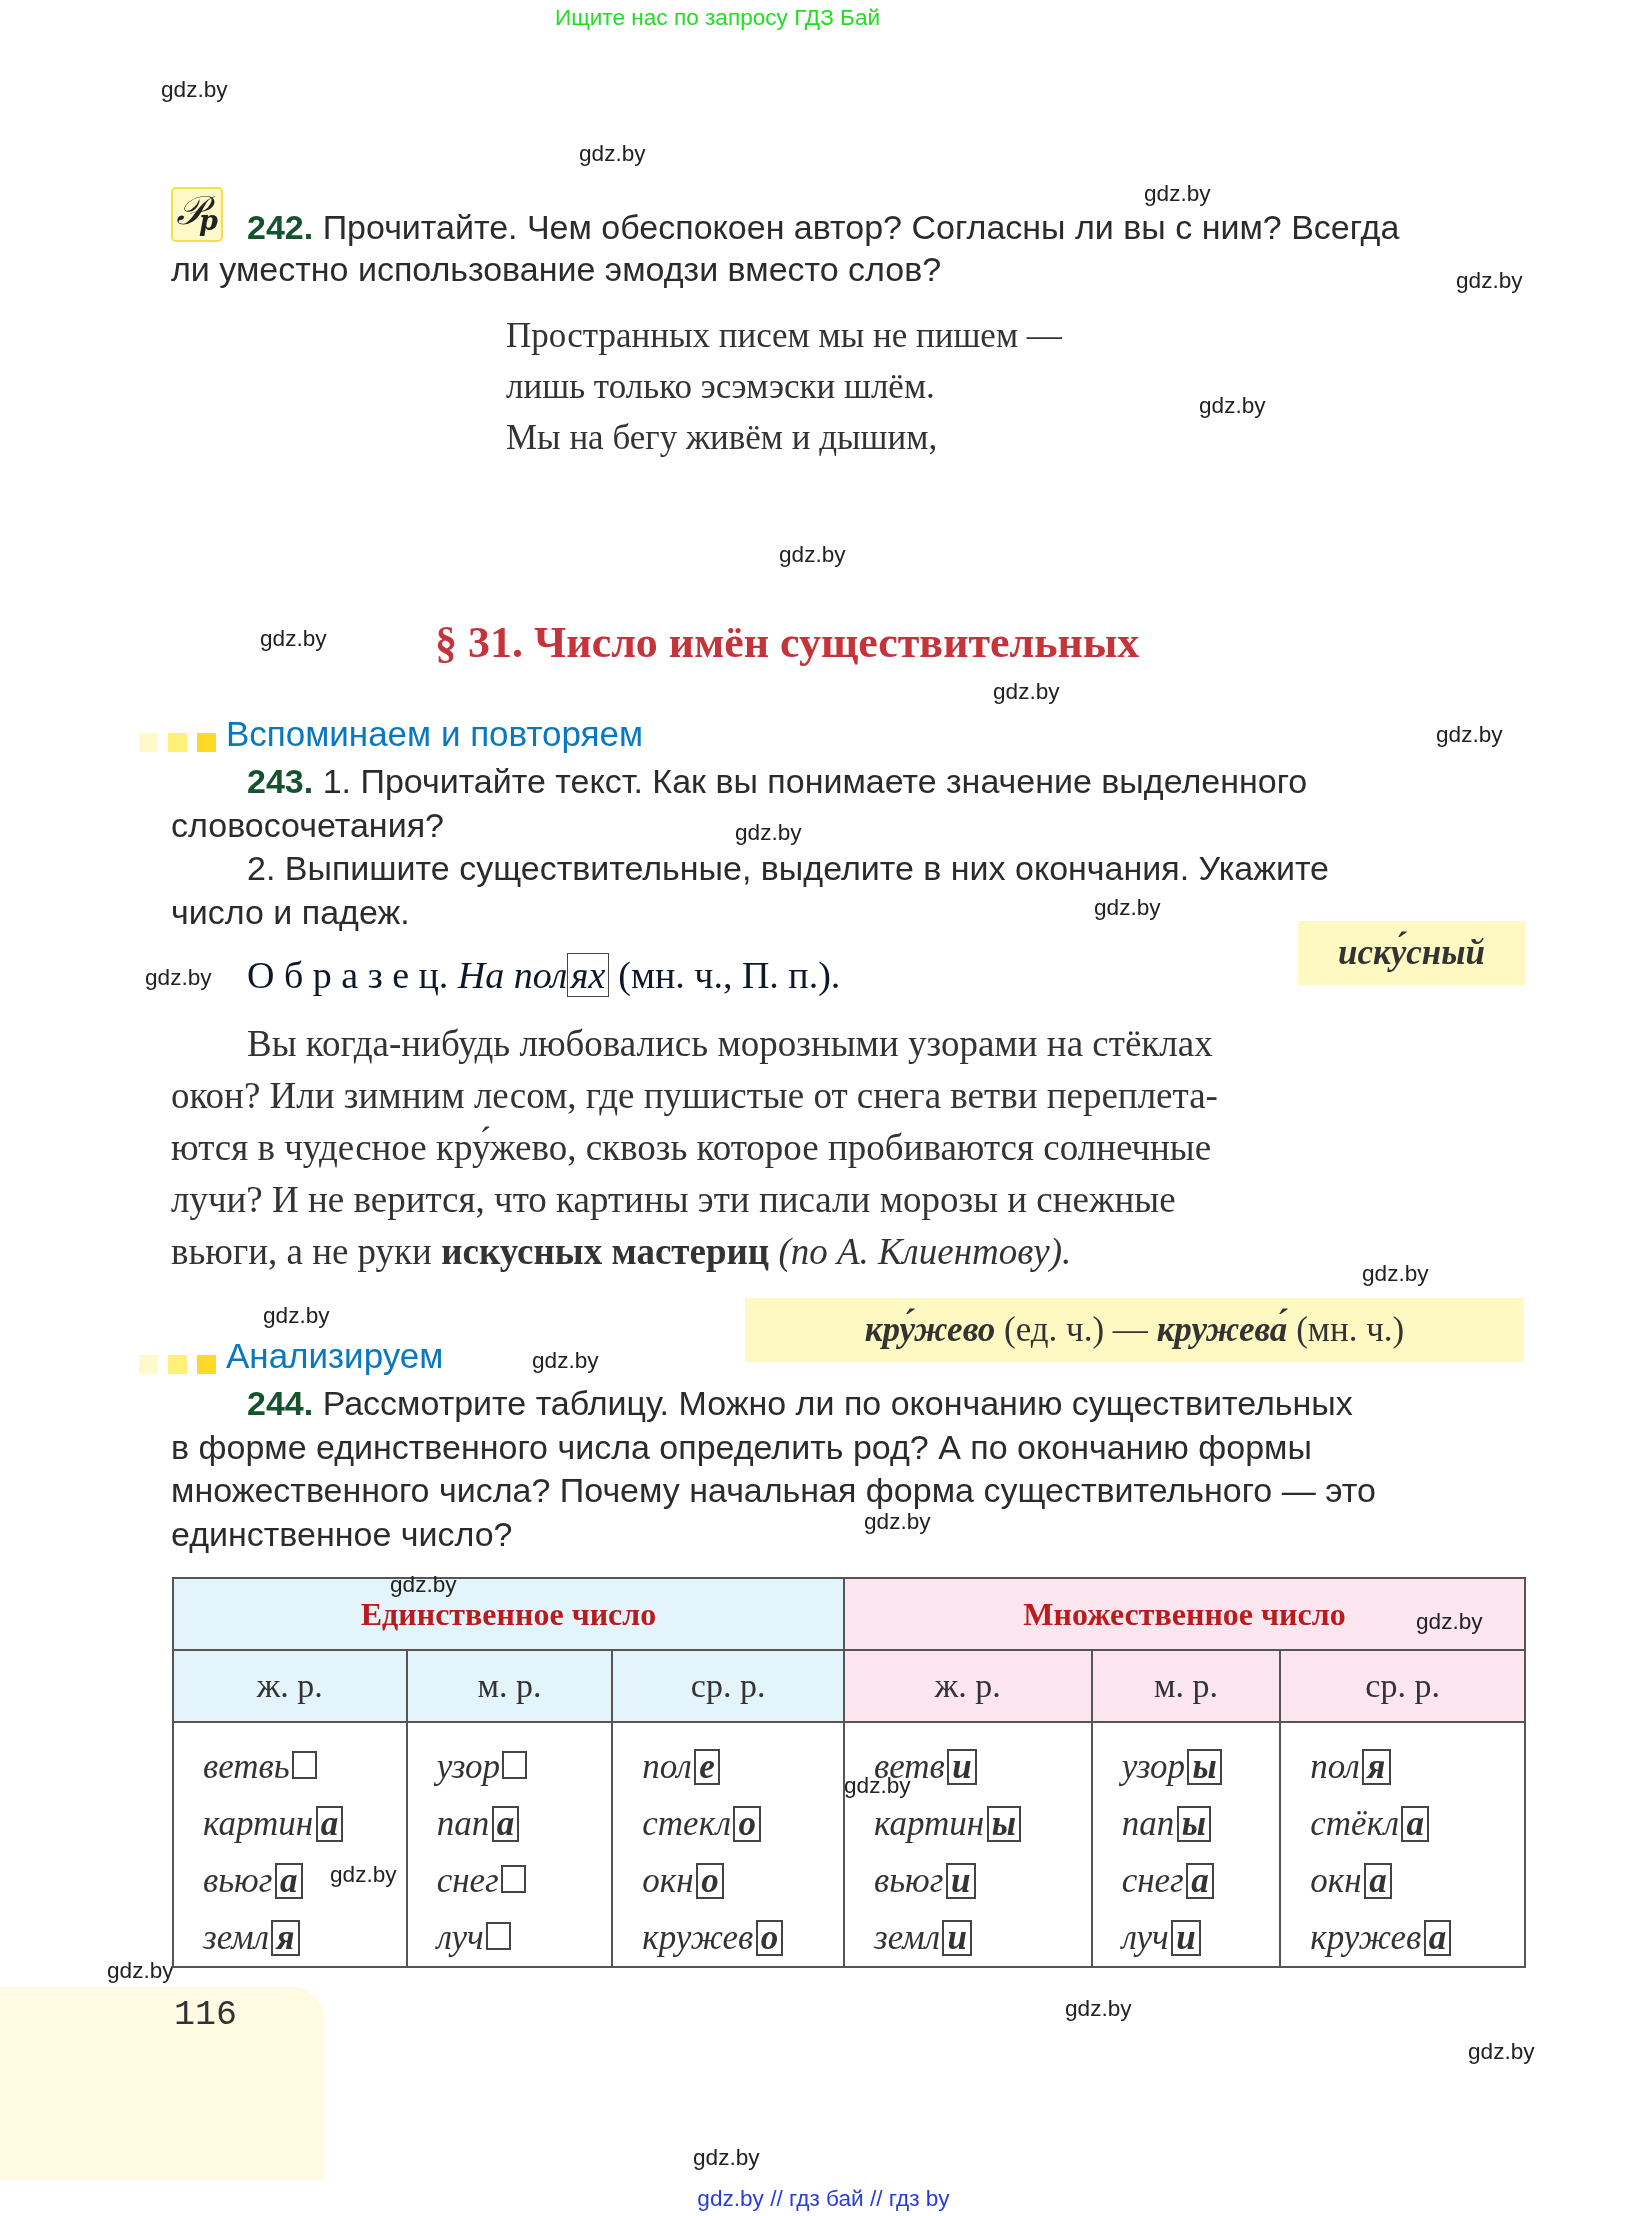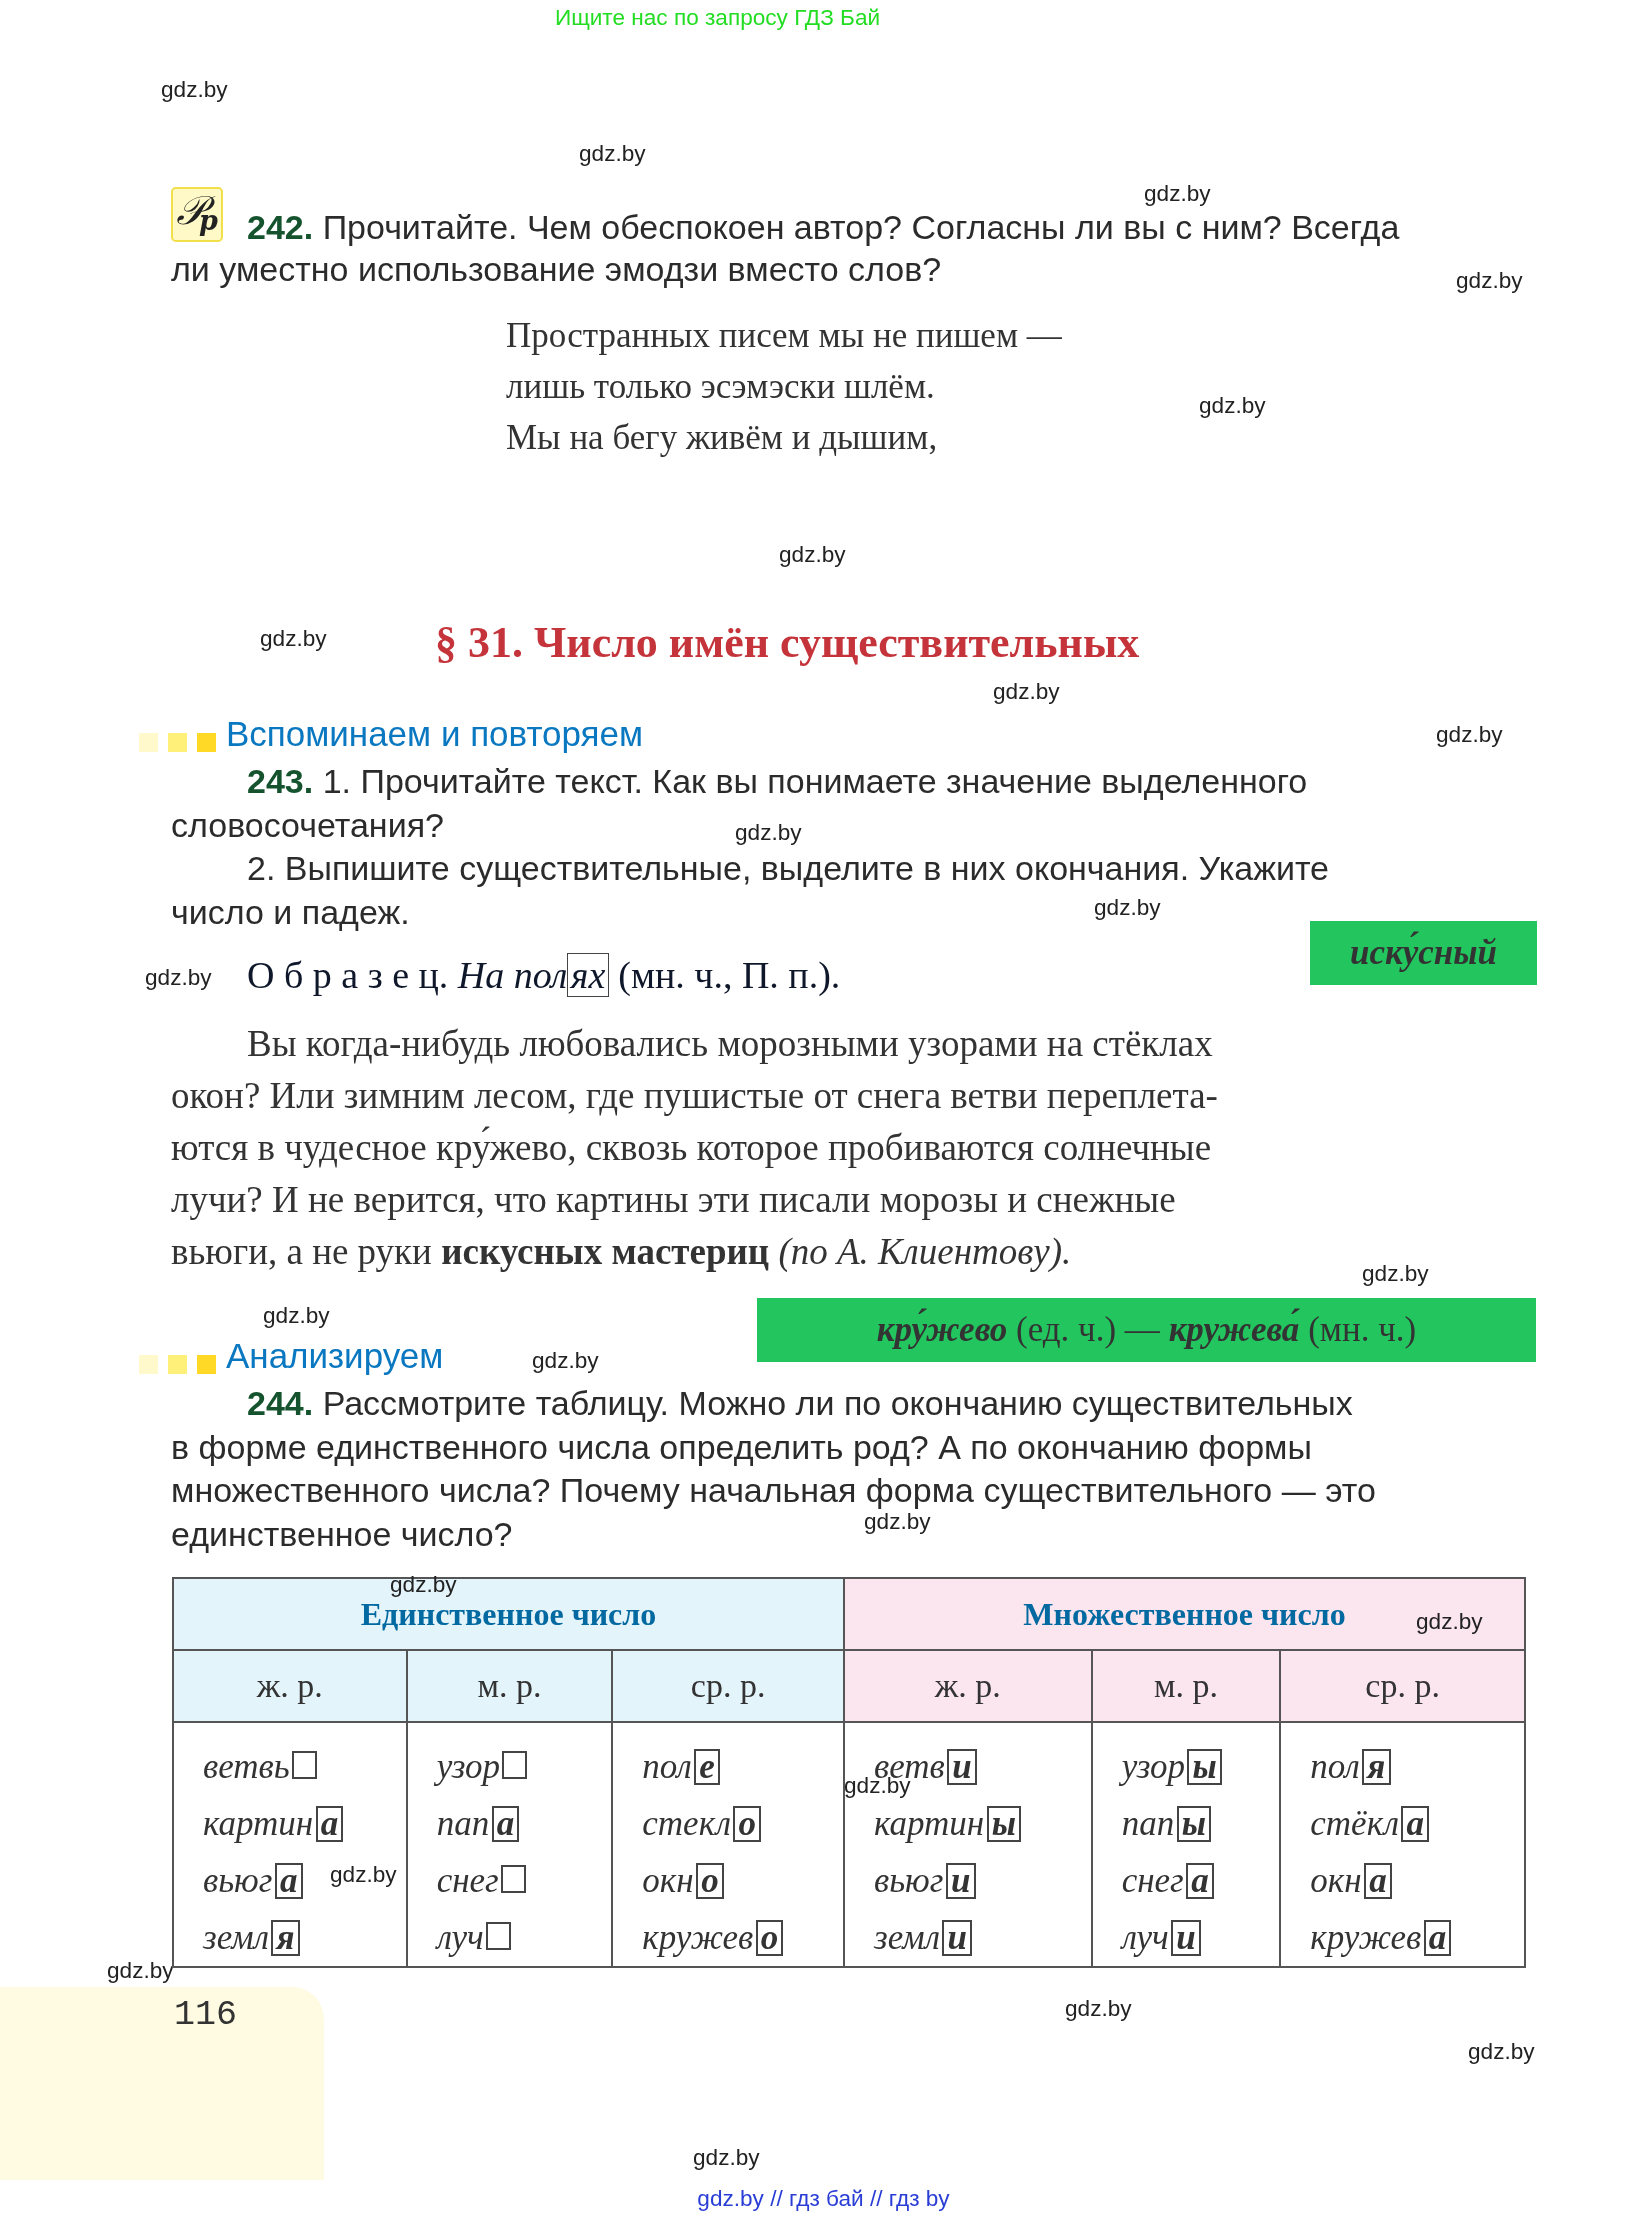--- a/index.html
+++ b/index.html
@@ -19,29 +19,29 @@
   .num { color: #14532d; font-weight: bold; }
 
   .poem { left: 506px; top: 310px; font-size: 35px; line-height: 51px; color: #333; }
 
   .section-title { left: 435px; top: 617px; font-size: 44px; font-weight: bold; color: #c4343a; }
 
   .marker { width: 19.3px; height: 19.3px; display: inline-block; margin-right: 9.7px; vertical-align: middle; }
   .m1 { background: #fff9cc; } .m2 { background: #fff07a; } .m3 { background: #ffd926; }
   .subhead { font-size: 35px; color: #0a78c0; }
 
-  .side-box { background: #22c55e; margin-left: 12px; }
+  .side-box { background: #fef9c3; }
 
   .para { font-size: 37px; line-height: 52px; color: #333; }
 
   table.grid { border-collapse: collapse; position: absolute; left: 172px; top: 1577px; width: 1354px; }
   table.grid td { border: 2.4px solid #555; text-align: center; vertical-align: middle; }
   .hdr-sg { background: #e4f4fb; }
   .hdr-pl { background: #fbe6ef; }
-  .h1cell { height: 68px; font-size: 32px; font-weight: bold; color: #0369a1; }
+  .h1cell { height: 68px; font-size: 32px; font-weight: bold; color: #b91c1c; }
   .h2cell { height: 68px; font-size: 34px; color: #333; }
   .body-cell { text-align: left !important; vertical-align: top !important; padding: 14.5px 0 0 29px; font-size: 35px; font-style: italic; line-height: 57px; color: #333; }
   .ending { display: inline-block; border: 2.4px solid #444; padding: 0 3.2px; line-height: 32px; font-weight: bold; margin-left: 2.4px; }
   .empty-end { display: inline-block; width: 21px; height: 24px; border: 2.4px solid #444; vertical-align: -1.6px; margin-left: 2.4px; }
 
   .page-tab { left: 0; top: 1987px; width: 324px; height: 193px; background: #fffbe3; border-top-right-radius: 32px; }
   .page-num { left: 174px; top: 1995px; font-size: 35px; color: #333; font-family: Liberation Mono, monospace; }
   .footer-links { left: 0; width: 1647px; top: 2186px; text-align: center; font-size: 22.6px; color: #2a3ed6; }
 </style>
 </head>

